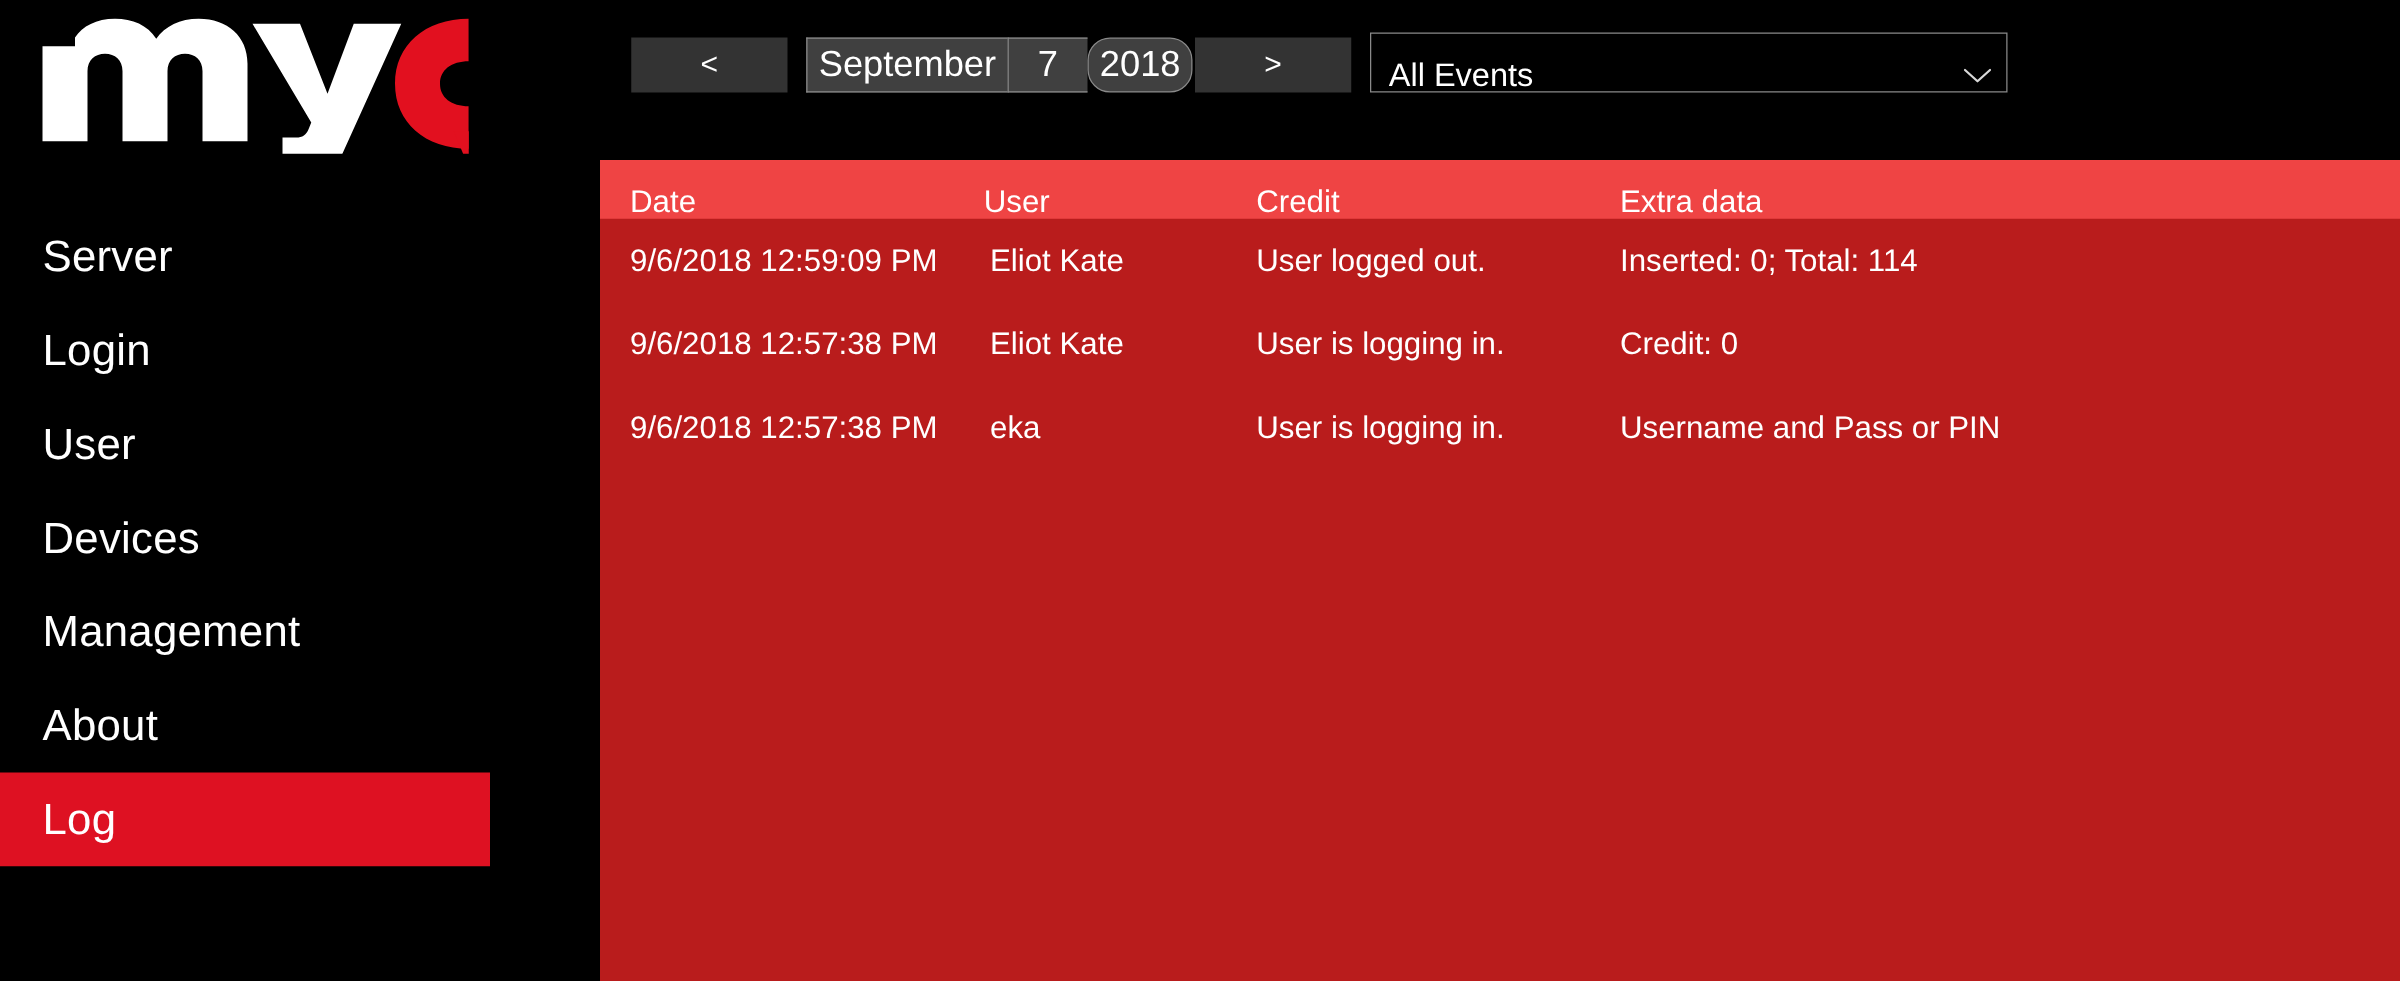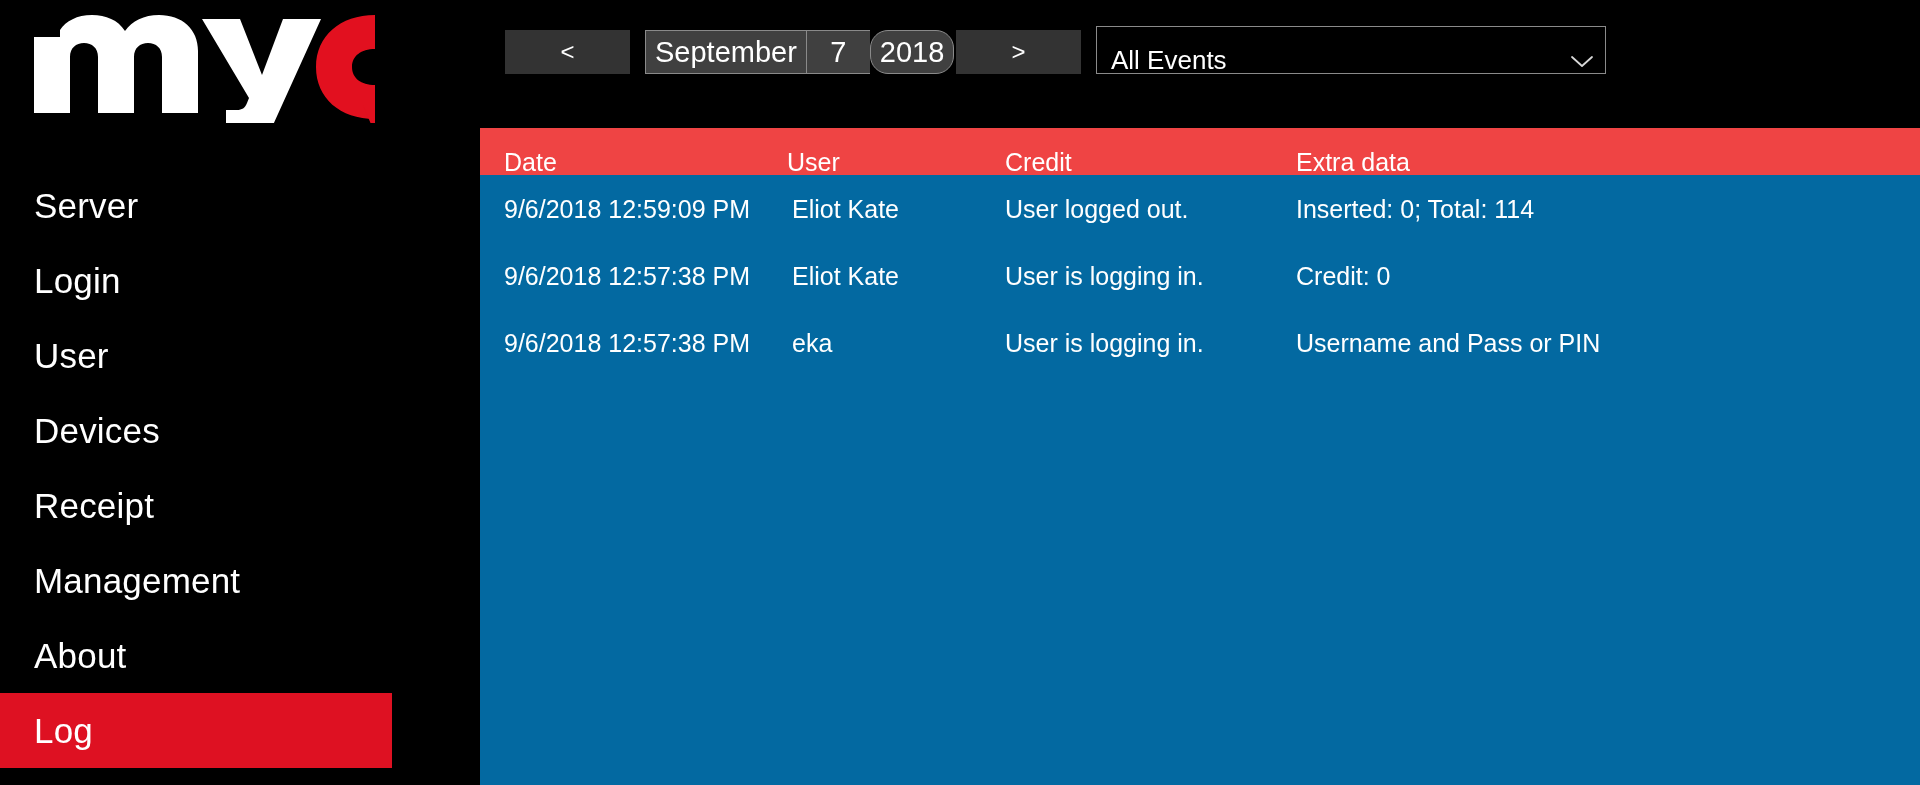--- a/index.html
+++ b/index.html
@@ -161,21 +161,21 @@
     width: 1440px;
     height: 67px;
     background: #ef4444;
   }
   .tbody {
     position: absolute;
     left: 0;
     top: 175px;
     width: 1440px;
     bottom: 0;
-    background: #0369a1;
+    background: #b91c1c;
   }
   .trow {
     position: relative;
     height: 67px;
     width: 1440px;
   }
   .cell {
     position: absolute;
     top: 50%;
     transform: translateY(-50%);
@@ -224,23 +224,20 @@
       <div class="nav-item">
         <span class="label">Login</span>
       </div>
       <div class="nav-item">
         <span class="label">User</span>
       </div>
       <div class="nav-item">
         <span class="label">Devices</span>
       </div>
       <div class="nav-item">
-        <span class="label">Receipt</span>
-      </div>
-      <div class="nav-item">
         <span class="label">Management</span>
       </div>
       <div class="nav-item">
         <span class="label">About</span>
       </div>
       <div class="nav-item active">
         <span class="label">Log</span>
       </div>
     </div>
   </div>

